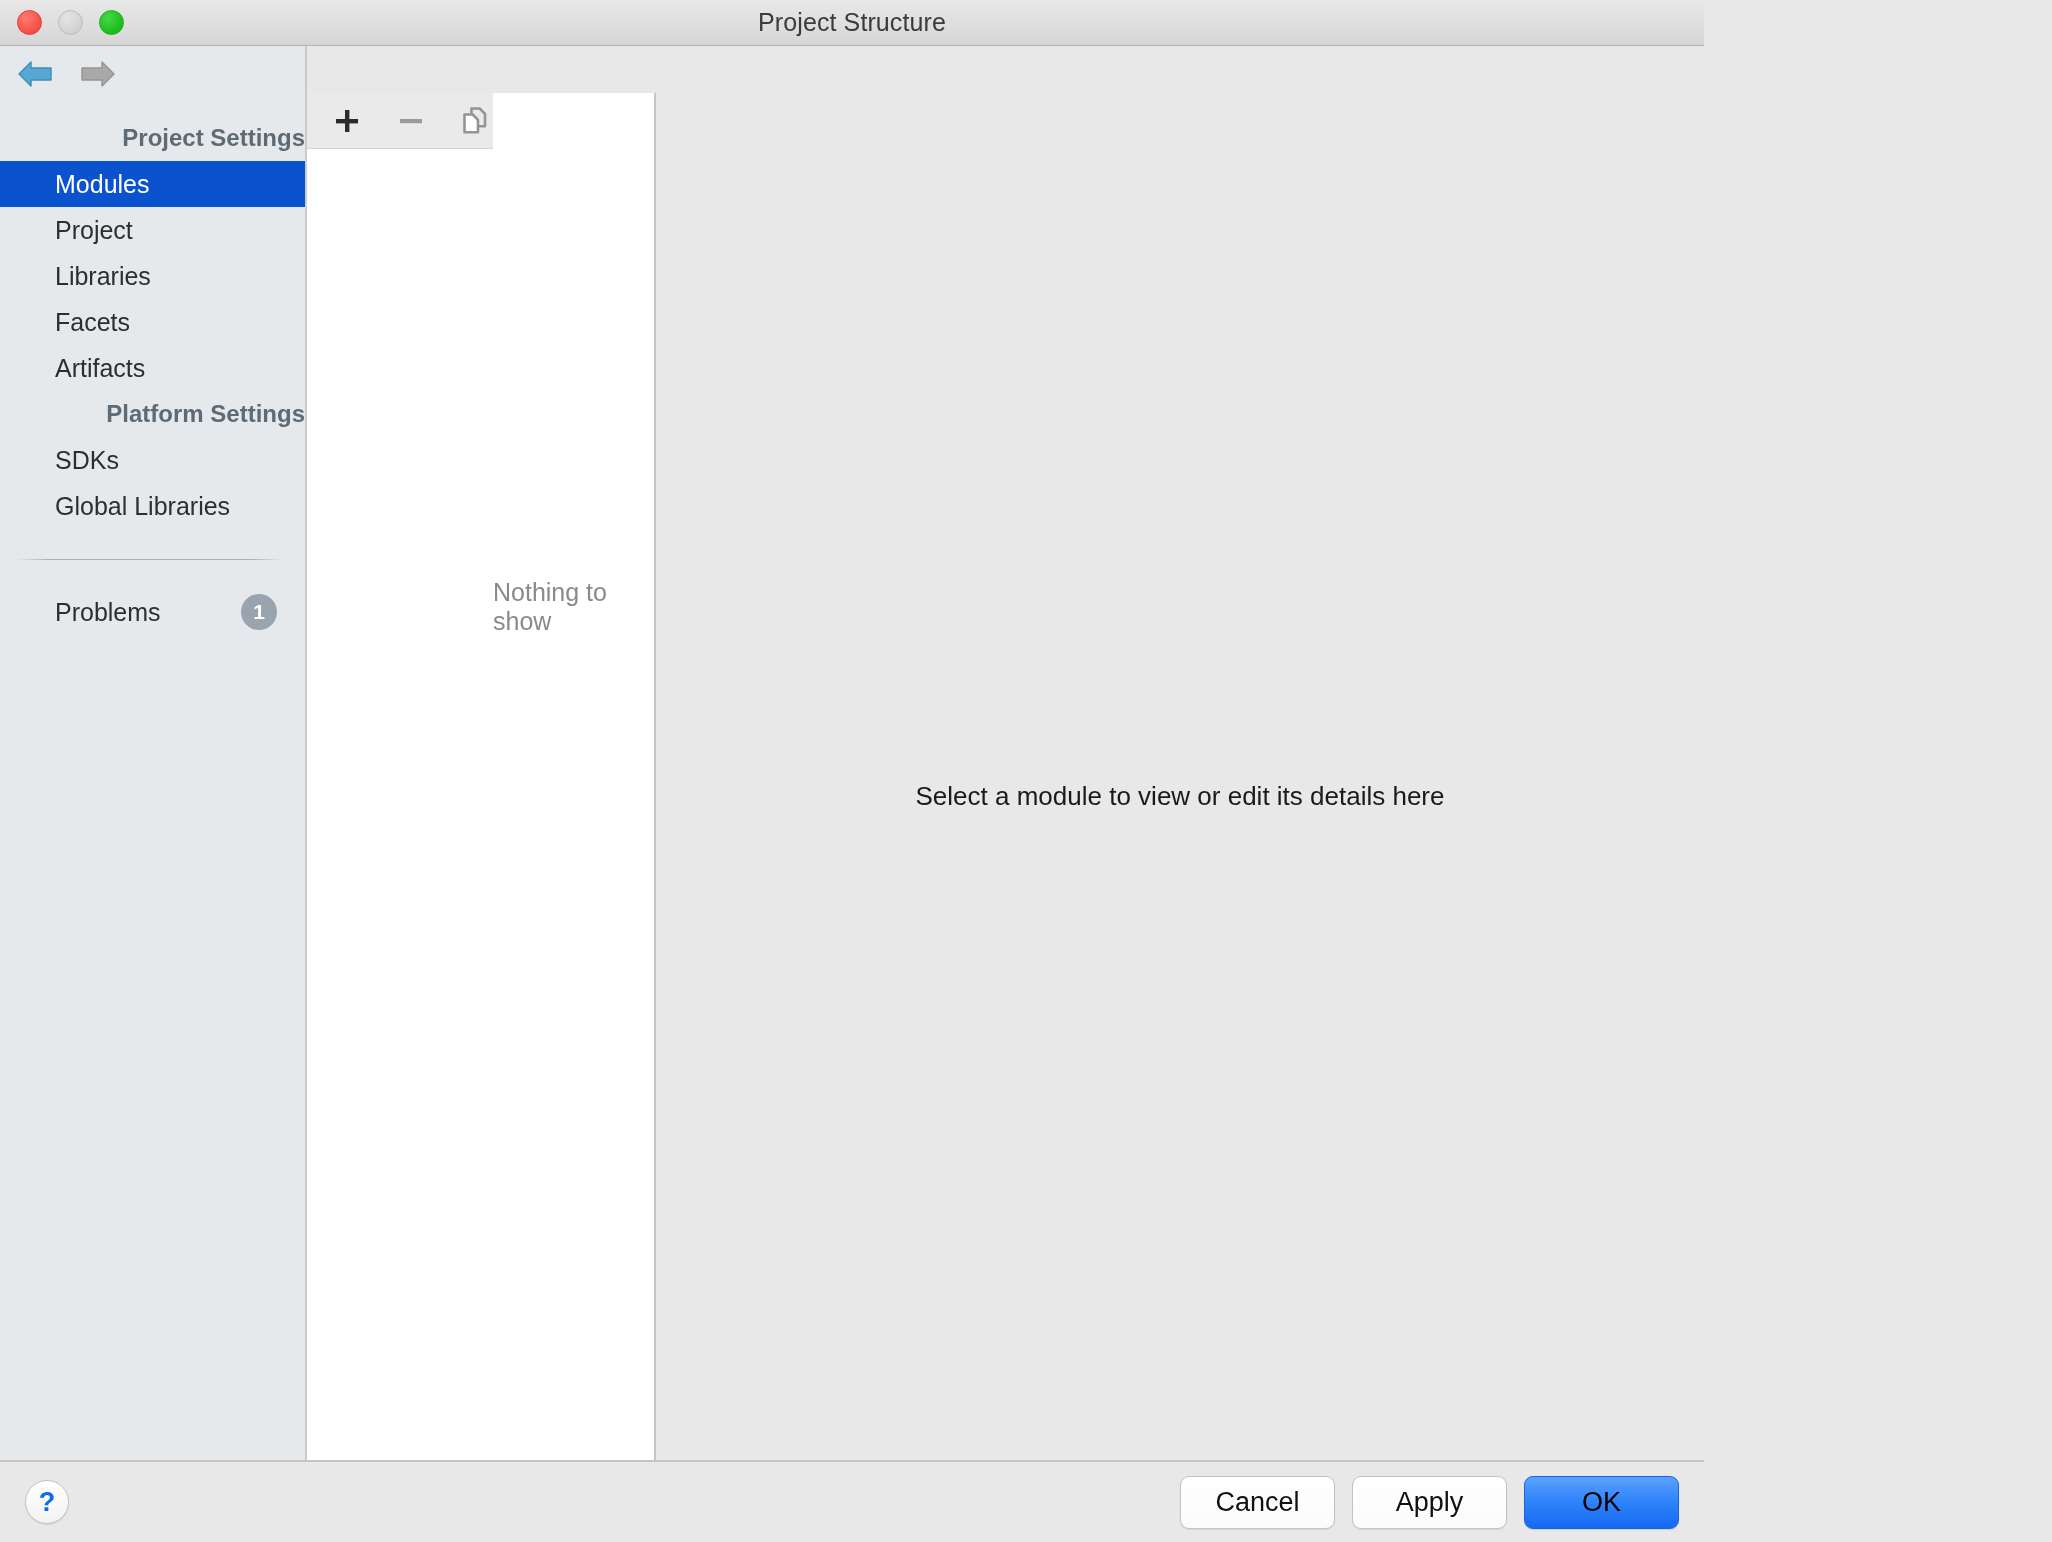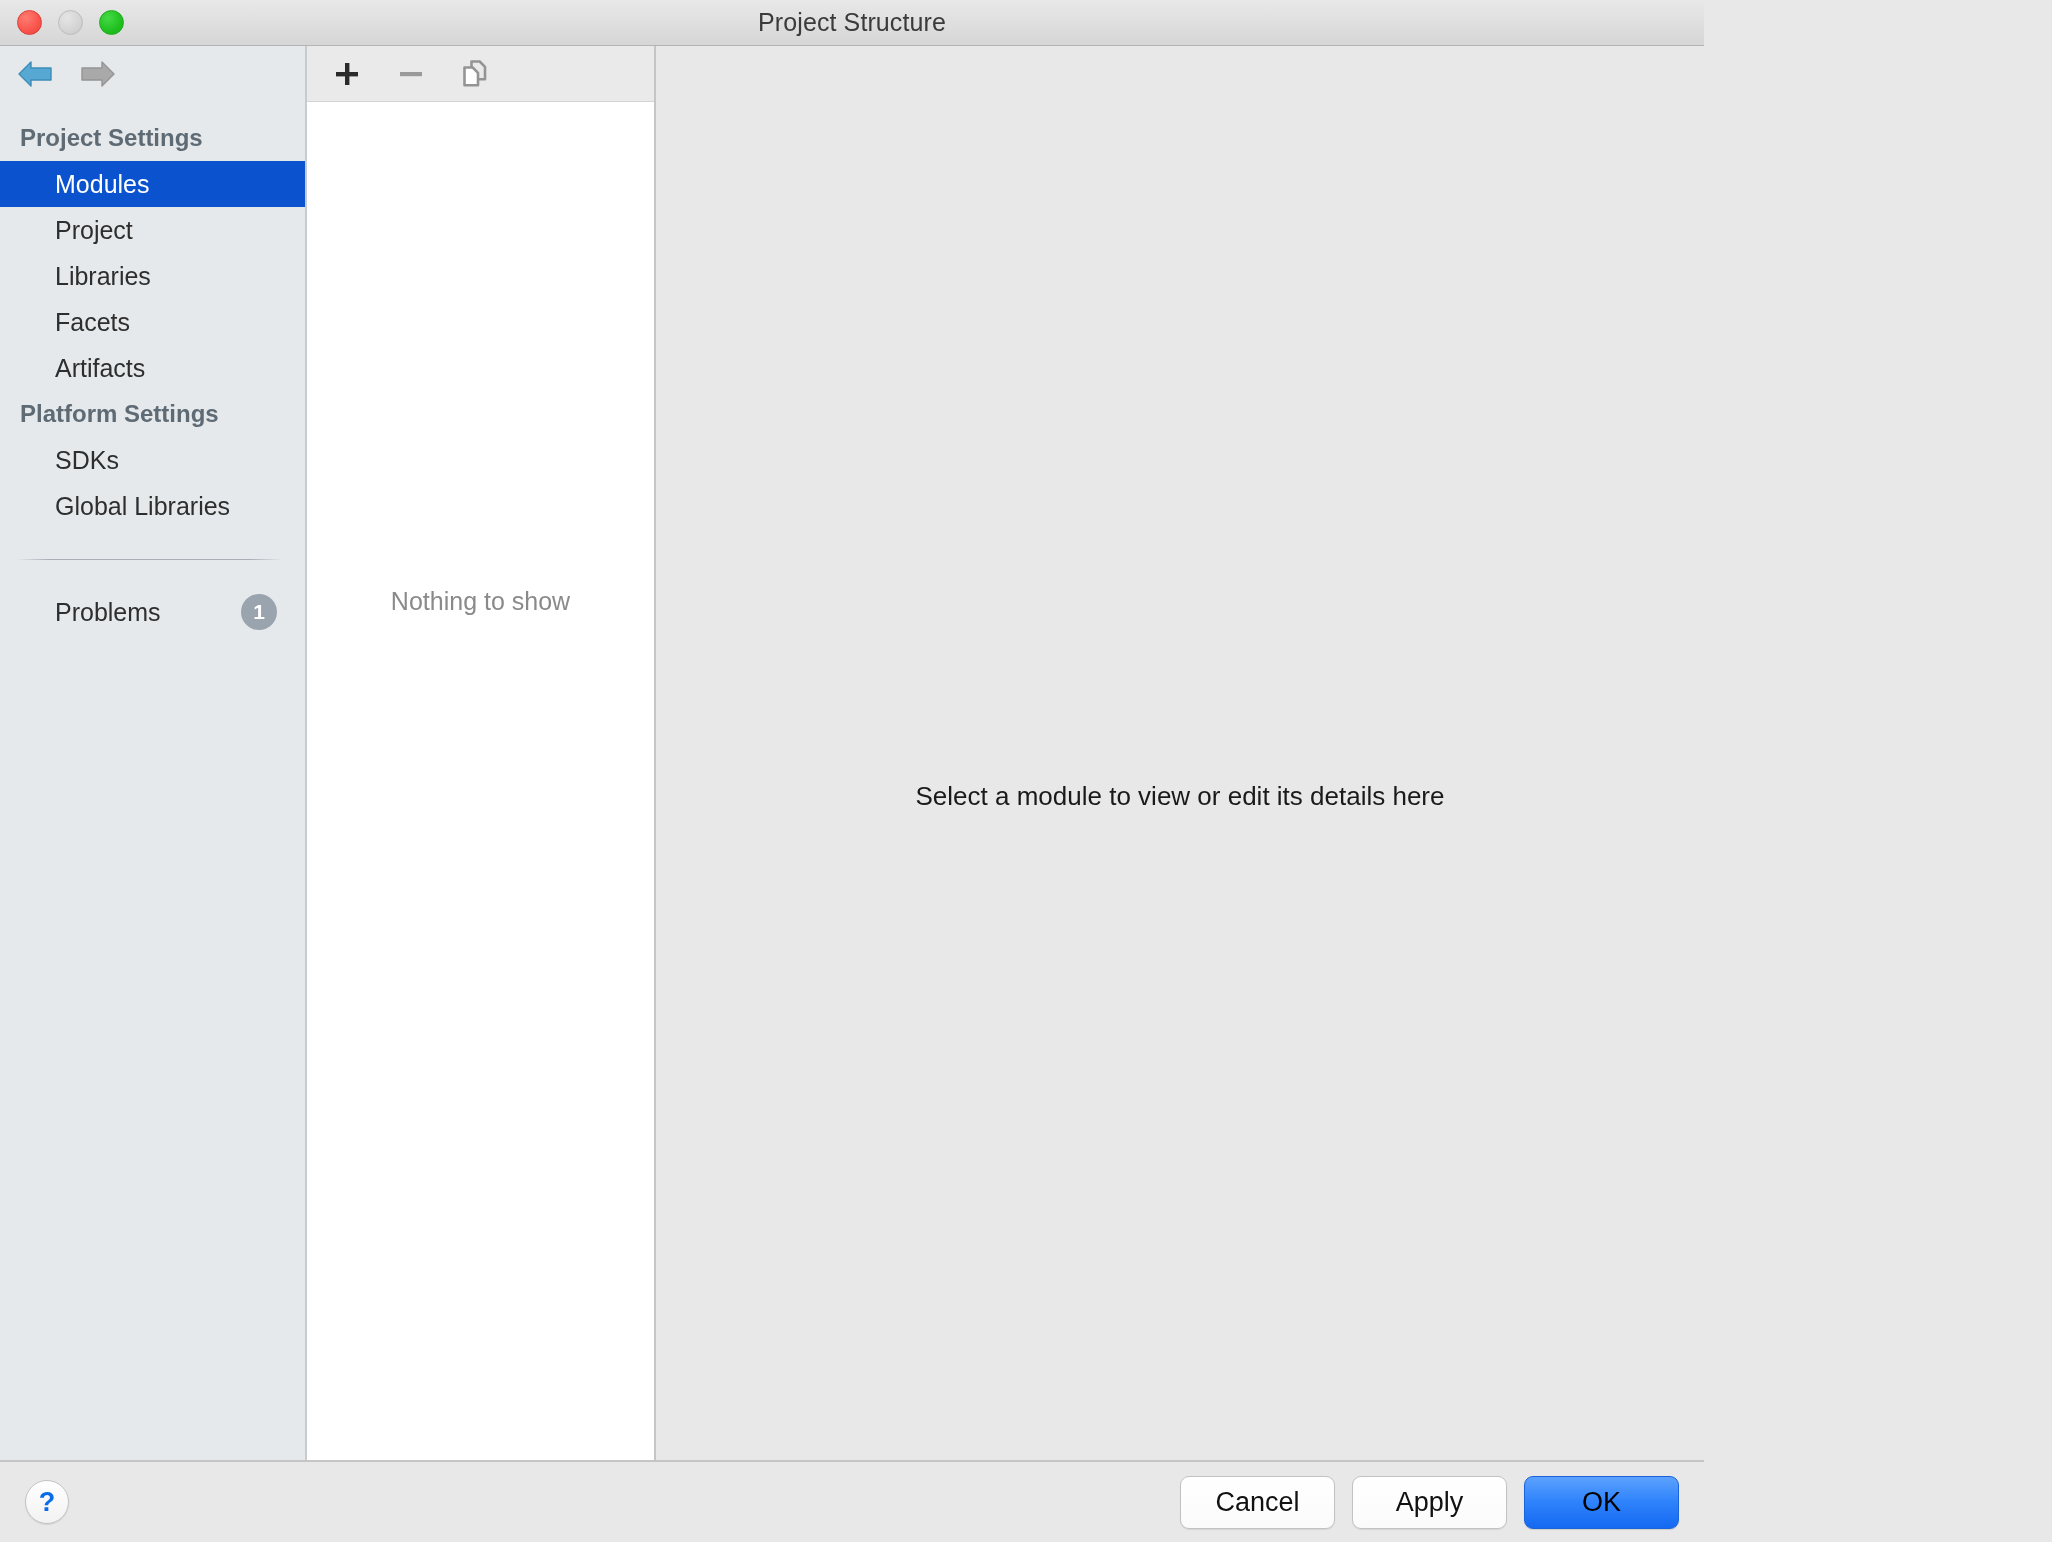--- a/index.html
+++ b/index.html
@@ -102,20 +102,21 @@
   }
   #sidebar-list {
     padding-top: 14px;
   }
   .group-header {
     font-size: 24px;
     font-weight: bold;
     color: #5e6a74;
     padding: 6px 0 6px 20px;
     line-height: 34px;
+    text-align: right;
   }
   .nav-item {
     font-size: 25px;
     color: #2e2e2e;
     padding: 6px 0 6px 55px;
     line-height: 34px;
     white-space: nowrap;
   }
   .nav-item.selected {
     background: #0b52ce;
@@ -151,21 +152,22 @@
     justify-content: center;
   }
 
   
   #middle-panel {
     width: 347px;
     flex: 0 0 347px;
     background: #ffffff;
     border-right: 2px solid #c5c5c5;
     display: flex;
-    flex-direction: column;
+    flex-direction: row;
+    margin-top: 47px;
   }
   #middle-toolbar {
     height: 55px;
     flex: 0 0 55px;
     background: #eaeaea;
     border-bottom: 1px solid #d4d4d4;
     display: flex;
     align-items: center;
     padding-left: 22px;
     gap: 28px;

